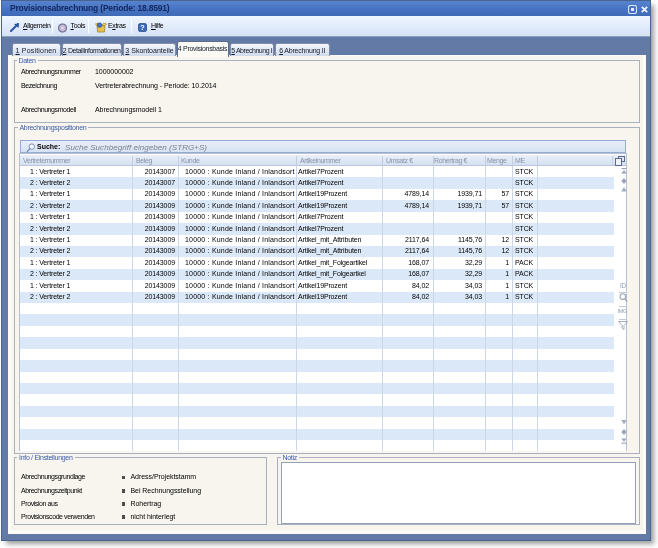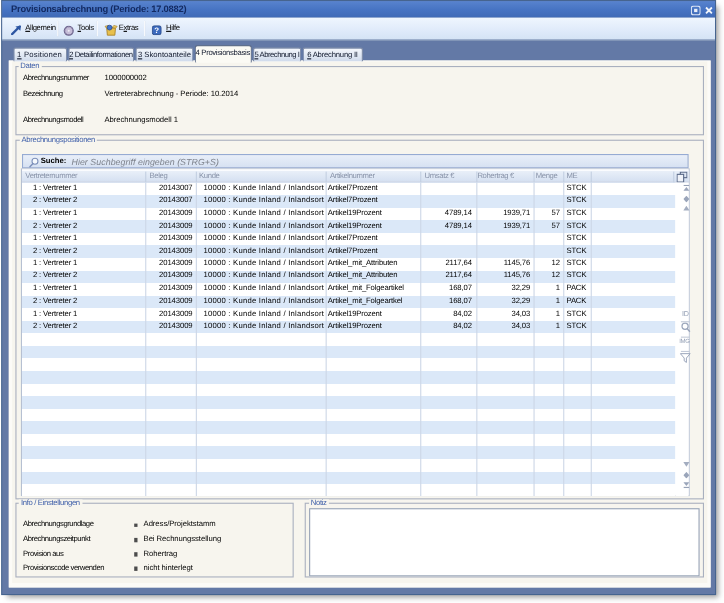--- a/index.html
+++ b/index.html
@@ -57,21 +57,21 @@
 #strip { position:absolute; background:#fff; }
 .sic { position:absolute; color:#96a1b6; }
 
 .bullet { position:absolute; width:3.5px; height:3.5px; background:#4c4c4c; }
 #notiztxt { position:absolute; background:#fff; border:1px solid #95a1b4; }
 </style>
 </head>
 <body>
 <div id="win">
 <div id="title">
-  <span class="txt">Provisionsabrechnung (Periode: 17.0882)</span>
+  <span class="txt">Provisionsabrechnung (Periode: 18.8591)</span>
   <svg class="abs" style="left:626px;top:4px" width="9" height="9" viewBox="0 0 9 9">
     <rect x="0.5" y="0.5" width="8" height="8" rx="2" fill="none" stroke="#dbe4f5" stroke-width="1.1"></rect>
     <rect x="3" y="3" width="3" height="3" fill="#e8eef9"></rect>
   </svg>
   <svg class="abs" style="left:639px;top:5px" width="7" height="7" viewBox="0 0 7 7">
     <path d="M0.8 0.8 L6.2 6.2 M6.2 0.8 L0.8 6.2" stroke="#f2f5fb" stroke-width="1.7"></path>
   </svg>
 </div>
 <div id="tbar">
   <svg class="abs" style="left:8px;top:7px" width="10" height="9" viewBox="0 0 10 9">
@@ -119,21 +119,21 @@
 <div class="val" style="left:93px;top:105px">Abrechnungsmodell 1</div>
 
 <div class="fs" style="left:12px;top:126px;width:626px;height:327px"></div>
 <div class="leg" style="left:15.5px;top:122.5px">Abrechnungspositionen</div>
 <div id="search" style="left:18px;top:139px;width:606px;height:13px">
   <svg class="abs" style="left:5px;top:1.5px" width="10" height="10" viewBox="0 0 10 10">
     <circle cx="5.8" cy="3.6" r="2.7" fill="#f6f9fd" stroke="#7d90ba" stroke-width="1"></circle>
     <path d="M3.8 5.8 L1.2 8.6" stroke="#7d90ba" stroke-width="1.3" stroke-linecap="round"></path>
   </svg>
   <span class="s1">Suche:</span>
-  <span class="s2">Hier Suchbegriff eingeben (STRG+S)</span>
+  <span class="s2">Suche Suchbegriff eingeben (STRG+S)</span>
 </div>
 <div id="gridbox" style="position:absolute;left:17px;top:152px;width:608px;height:298px;border:1px solid #b6c0d2;background:#fff">
   <div id="ghead" style="left:0;top:0;width:606px;height:12px;position:absolute">
     <span class="h" style="left:3px">Vertreternummer</span>
     <span class="h" style="left:116px">Beleg</span>
     <span class="h" style="left:161px">Kunde</span>
     <span class="h" style="left:280px">Artikelnummer</span>
     <span class="h" style="left:366px">Umsatz €</span>
     <span class="h" style="left:414px">Rohertrag €</span>
     <span class="h" style="left:467px">Menge</span>

